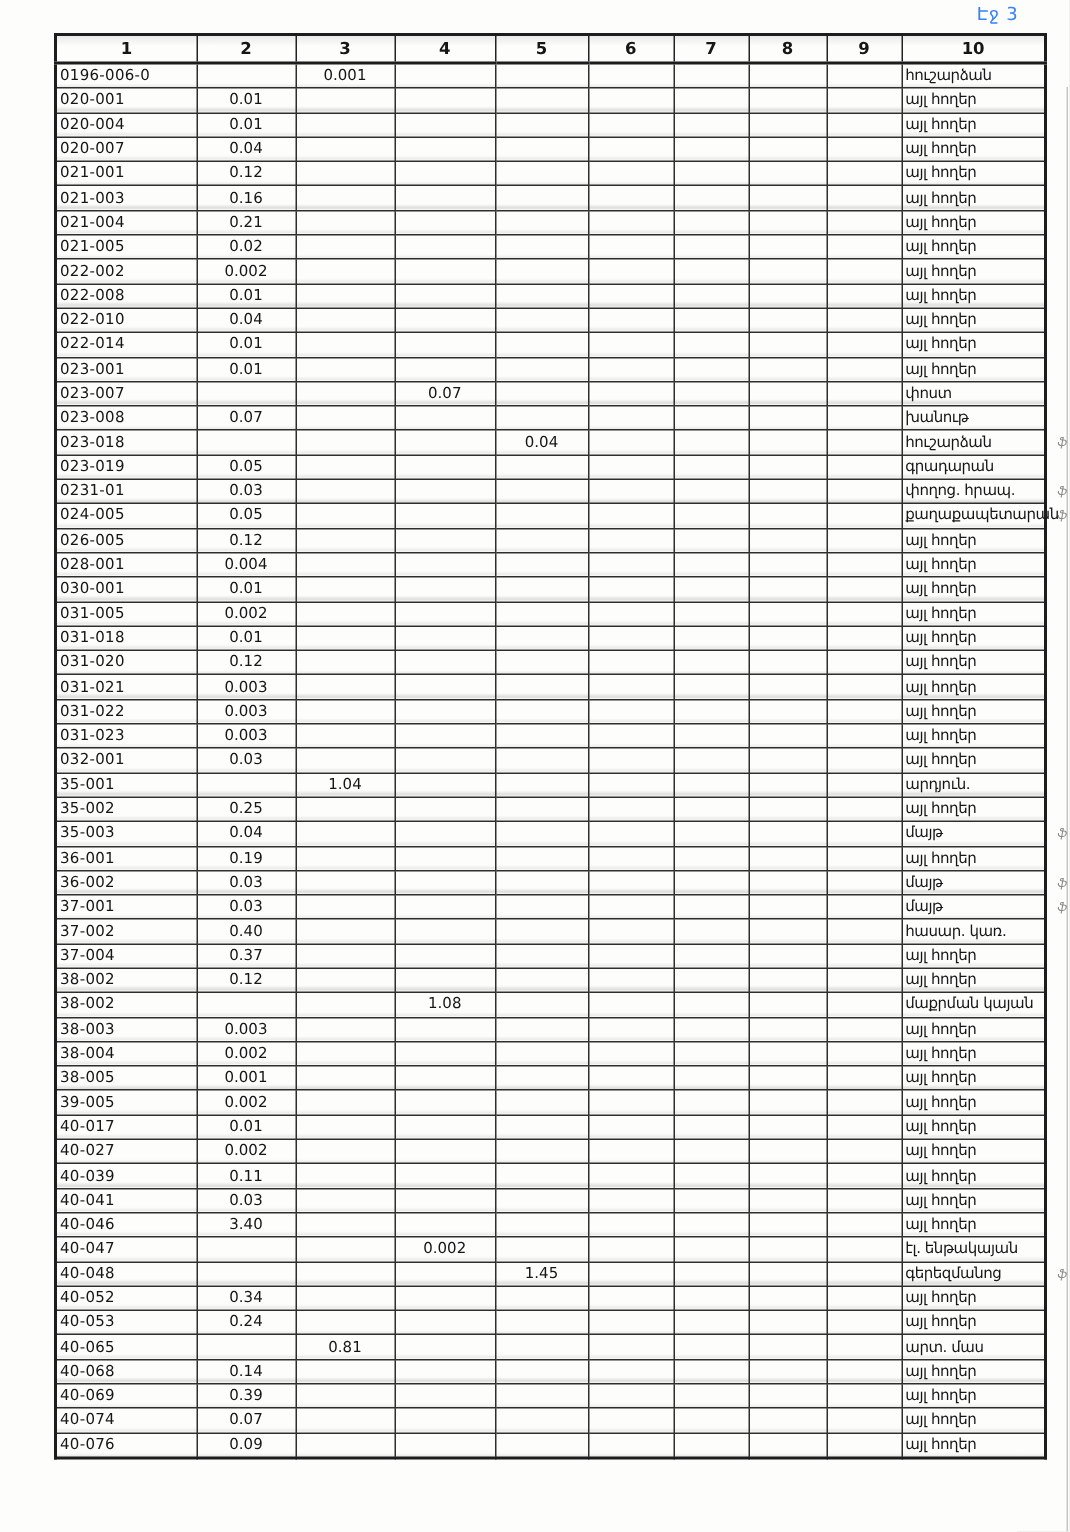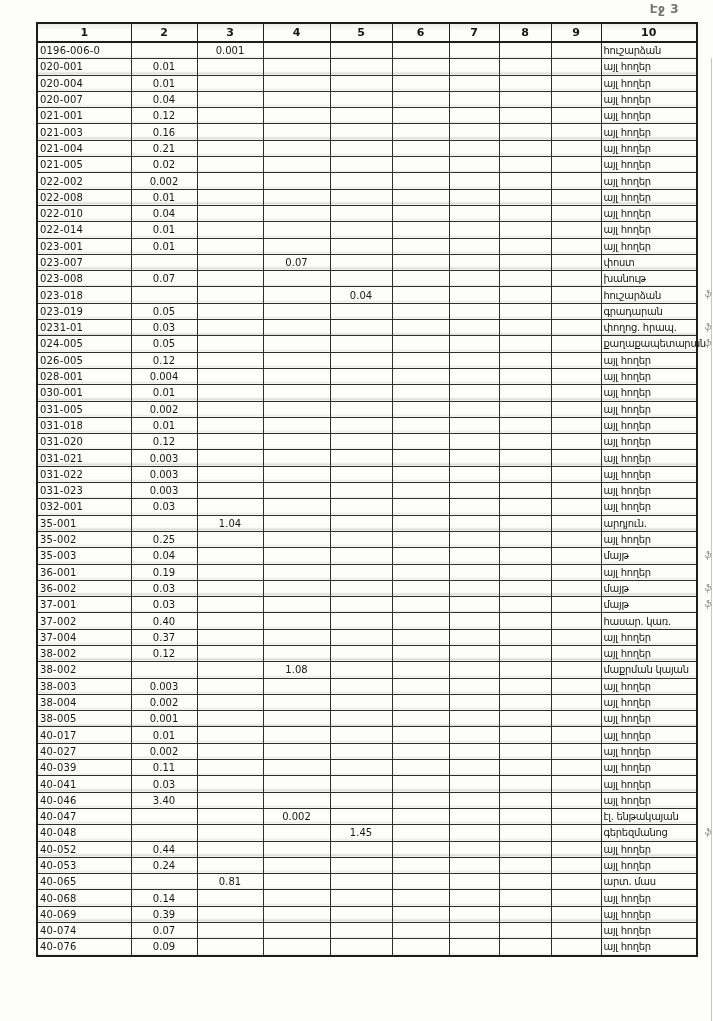--- a/index.html
+++ b/index.html
@@ -3,21 +3,21 @@
 <meta charset="utf-8">
 <style>
   html,body{margin:0;padding:0;background:#e8e8e6;}
   .page{
     position:relative;width:713px;height:1021px;margin:0 auto;
     background:#fdfdfb;overflow:hidden;
     font-family:"DejaVu Sans","Liberation Sans",sans-serif;color:#161616;
   }
   .page-label{
     position:absolute;top:2px;right:34px;
-    font-size:12px;font-weight:700;letter-spacing:0.5px;color:#737373;padding-left:20px;
+    font-size:12px;font-weight:400;letter-spacing:0.5px;color:#3b82f6;padding-left:20px;
   }
   table.parcel{
     position:absolute;left:36px;top:22px;width:660px;
     border-collapse:collapse;table-layout:fixed;
     border:2px solid #1d1d1d;
   }
   table.parcel th{
     border:1px solid #222;border-bottom:2px solid #1d1d1d;
     font-size:11px;font-weight:700;height:17px;padding:0;text-align:center;
     background:linear-gradient(to bottom,rgba(70,70,70,0.10),rgba(0,0,0,0) 40%);
@@ -578,20 +578,32 @@
           <td class="c-num"></td>
           <td class="c-num"></td>
           <td class="c-num"></td>
           <td class="c-num"></td>
           <td class="c-num"></td>
           <td class="c-num"></td>
           <td class="c-num"></td>
           <td class="c-use">այլ հողեր</td>
         </tr>
         <tr>
+          <td class="c-code">39-005</td>
+          <td class="c-num">0.002</td>
+          <td class="c-num"></td>
+          <td class="c-num"></td>
+          <td class="c-num"></td>
+          <td class="c-num"></td>
+          <td class="c-num"></td>
+          <td class="c-num"></td>
+          <td class="c-num"></td>
+          <td class="c-use">այլ հողեր</td>
+        </tr>
+        <tr>
           <td class="c-code">40-017</td>
           <td class="c-num">0.01</td>
           <td class="c-num"></td>
           <td class="c-num"></td>
           <td class="c-num"></td>
           <td class="c-num"></td>
           <td class="c-num"></td>
           <td class="c-num"></td>
           <td class="c-num"></td>
           <td class="c-use">այլ հողեր</td>
@@ -663,21 +675,21 @@
           <td class="c-num"></td>
           <td class="c-num">1.45</td>
           <td class="c-num"></td>
           <td class="c-num"></td>
           <td class="c-num"></td>
           <td class="c-num"></td>
           <td class="c-use">գերեզմանոց<span class="margin-note">ֆ</span></td>
         </tr>
         <tr>
           <td class="c-code">40-052</td>
-          <td class="c-num">0.44</td>
+          <td class="c-num">0.34</td>
           <td class="c-num"></td>
           <td class="c-num"></td>
           <td class="c-num"></td>
           <td class="c-num"></td>
           <td class="c-num"></td>
           <td class="c-num"></td>
           <td class="c-num"></td>
           <td class="c-use">այլ հողեր</td>
         </tr>
         <tr>

